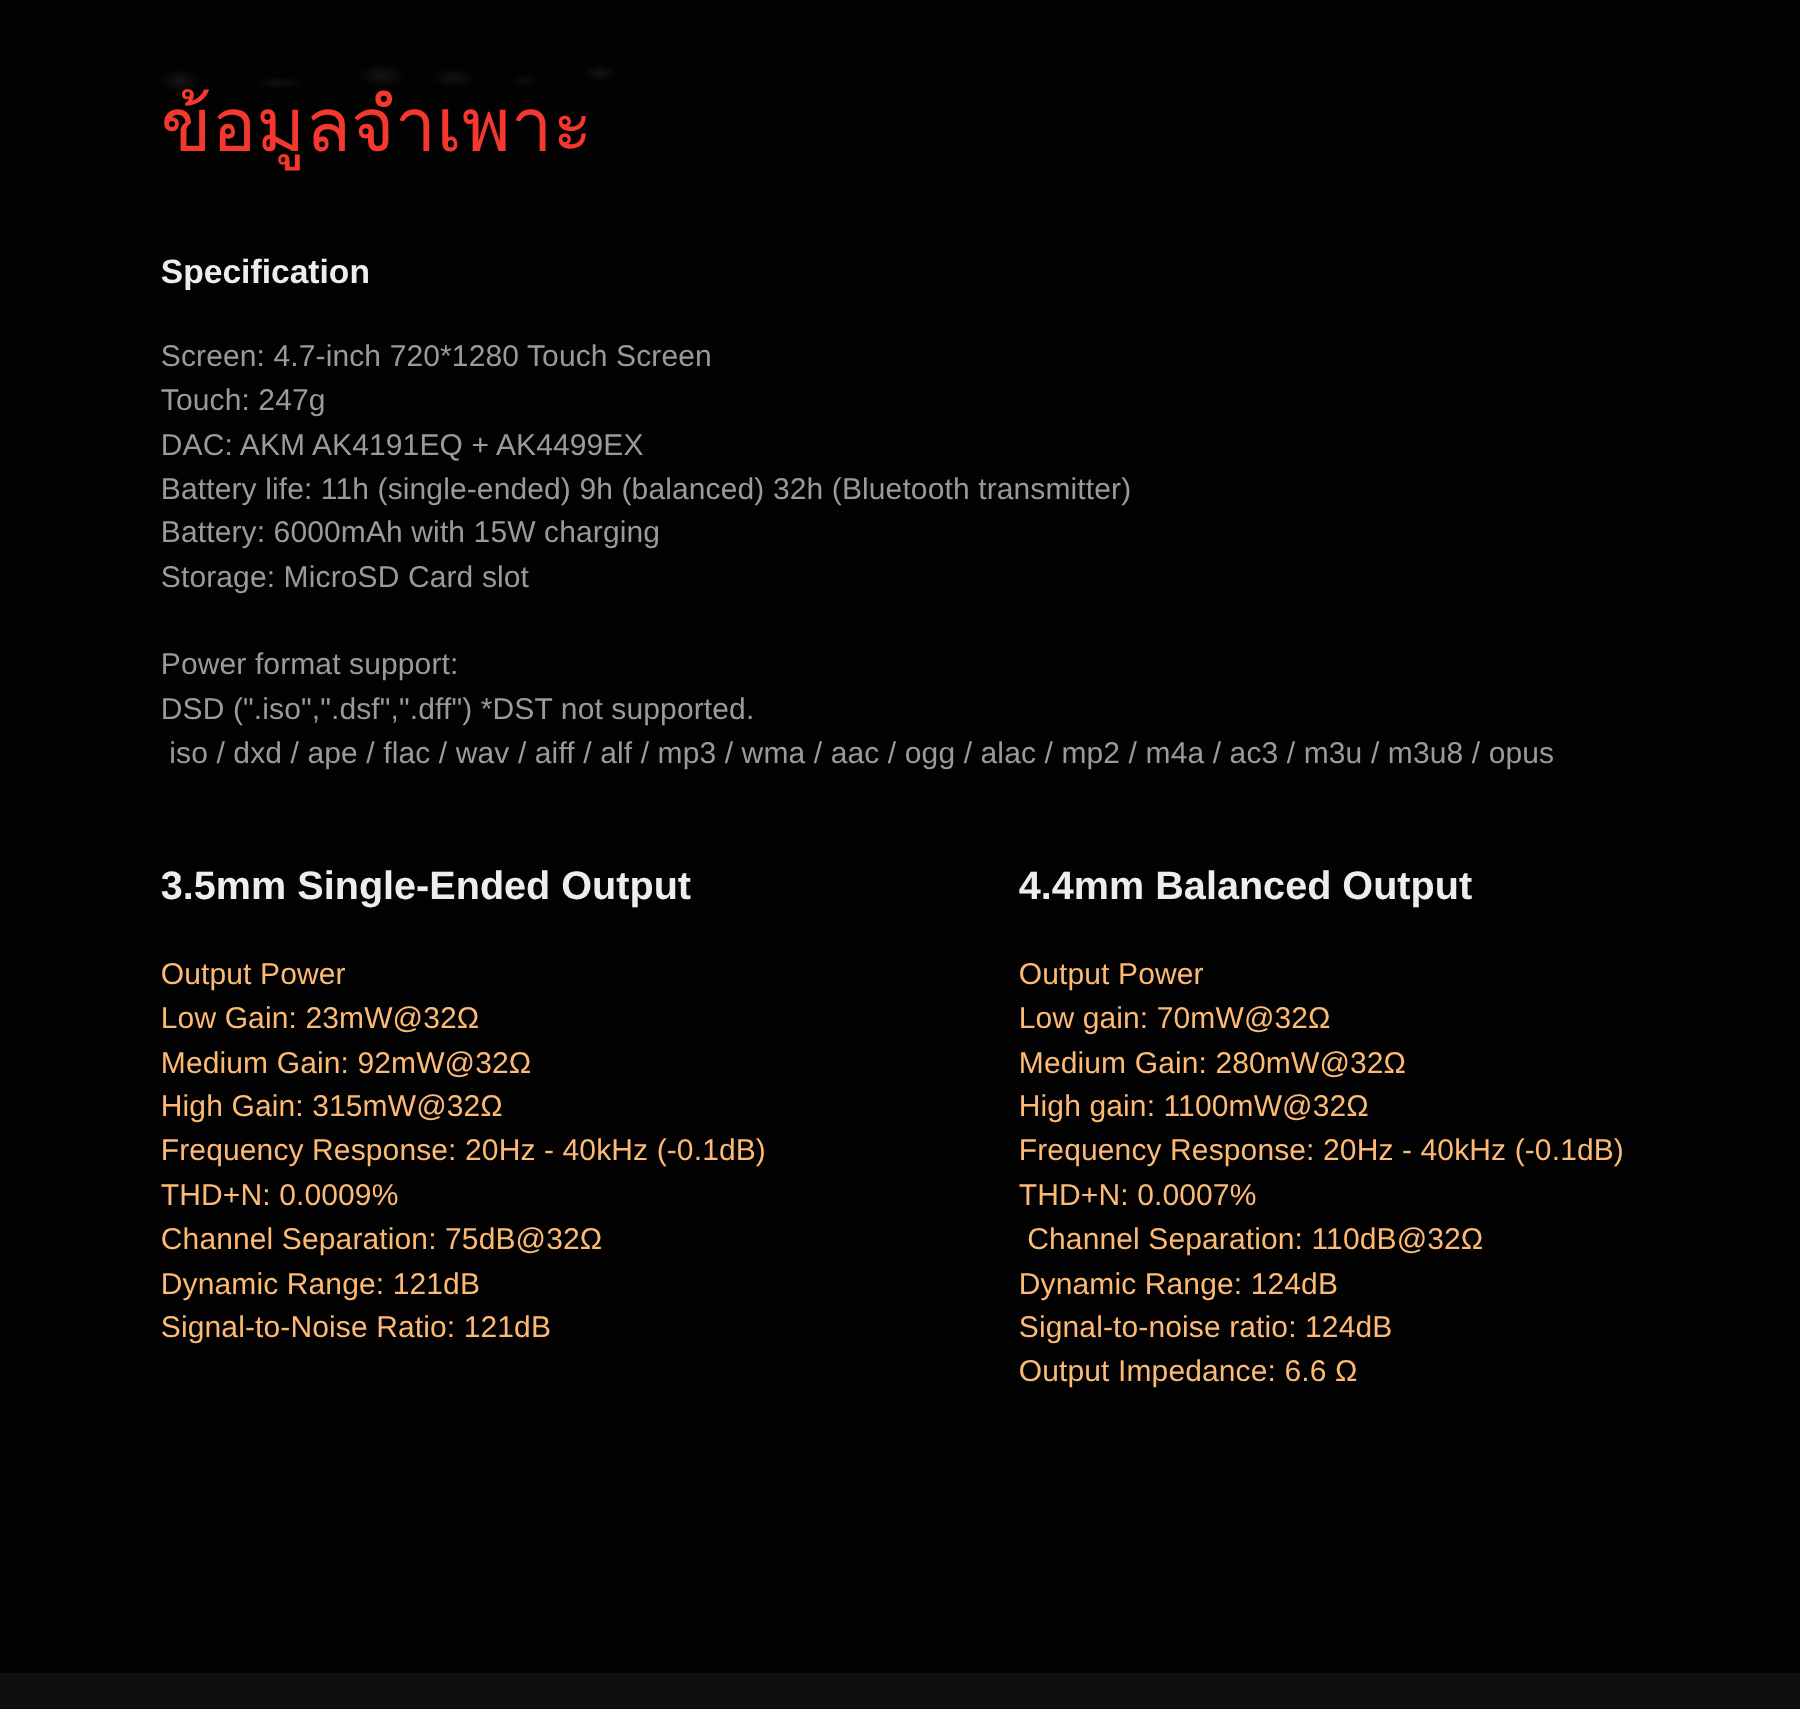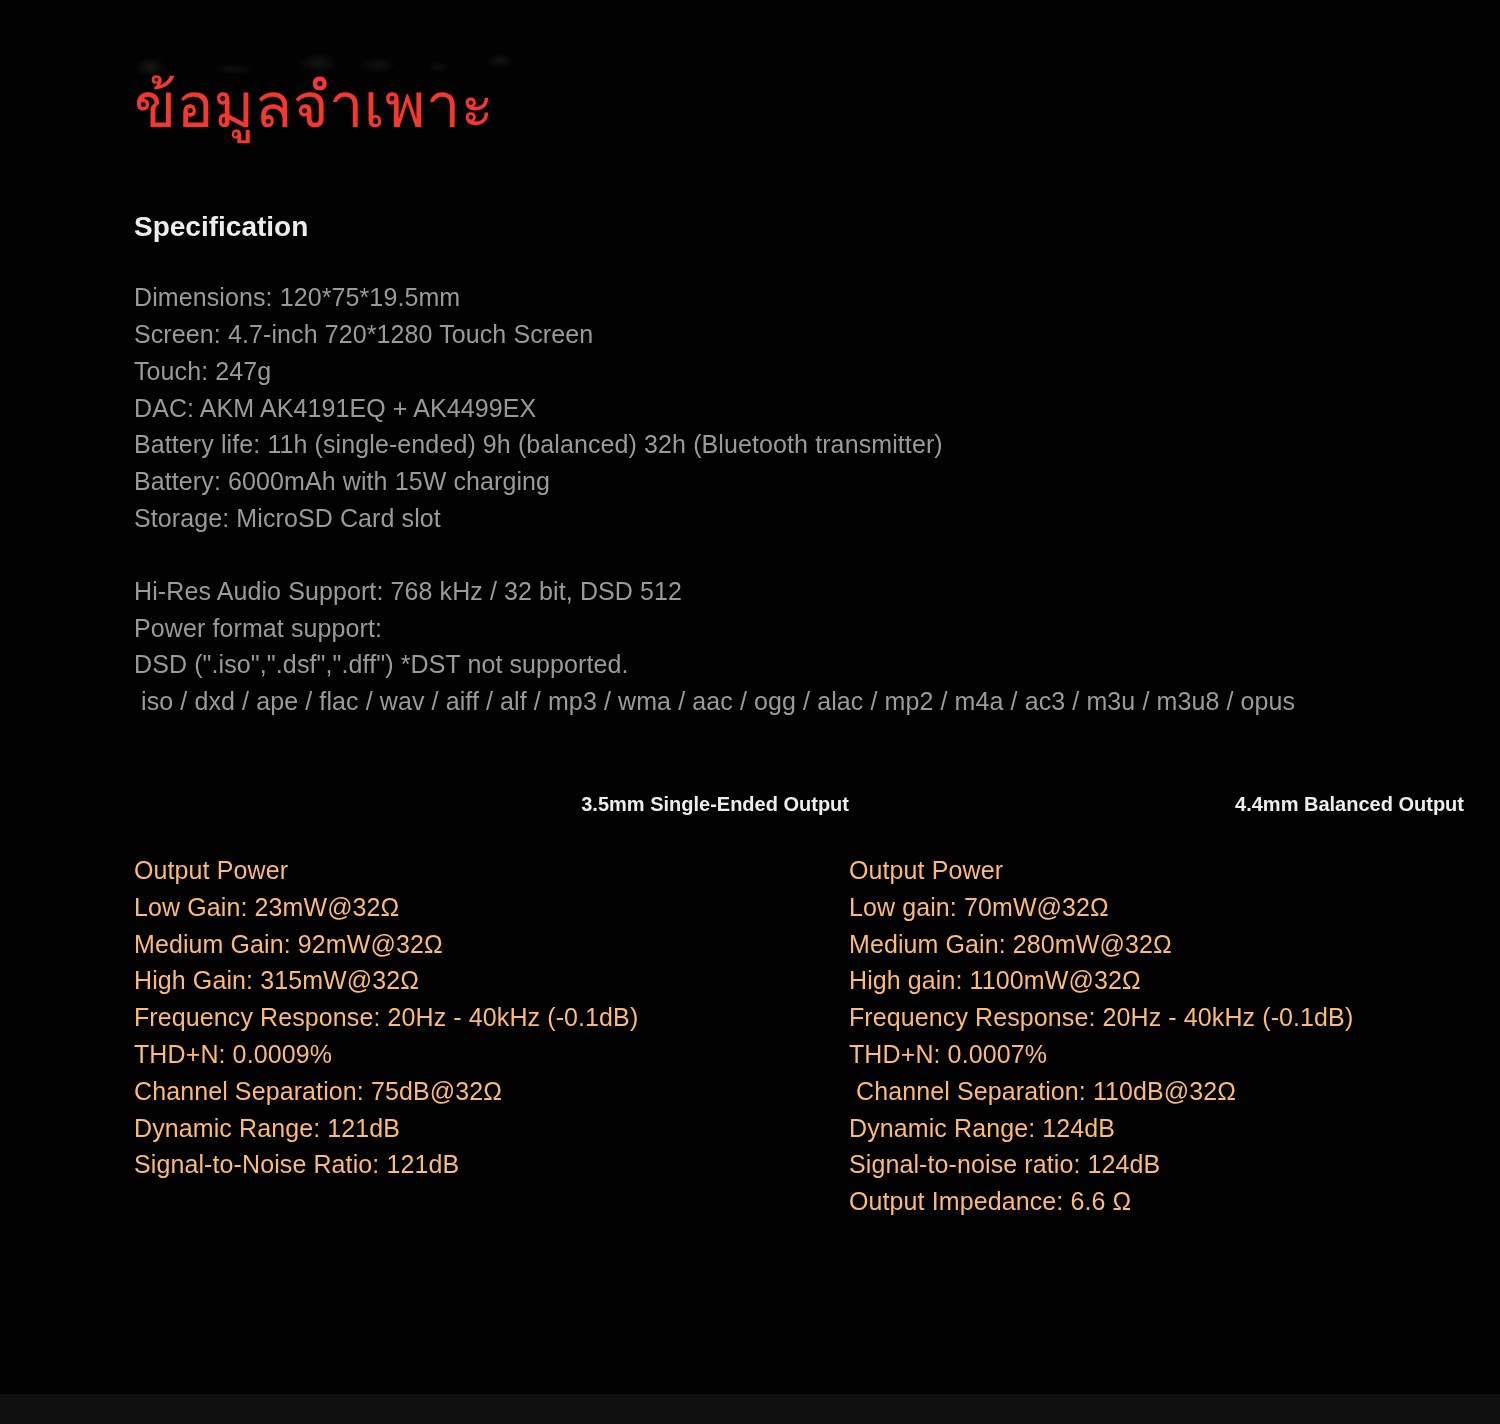--- a/index.html
+++ b/index.html
@@ -70,25 +70,24 @@
 
   .columns {
     display: flex;
     margin-top: 72px;
   }
 
   .col-left { width: 715px; }
   .col-right { flex: 1; }
 
   .col-heading {
-    font-size: 20px;
+    font-size: 33px;
     line-height: 1.2;
     font-weight: bold;
     color: #ededed;
-    text-align: right;
   }
 
   .col-lines {
     margin-top: 36px;
     font-size: 25px;
     line-height: 36.8px;
     color: #fdba74;
     letter-spacing: 0.1px;
   }
 
@@ -108,32 +107,30 @@
 
   <div class="faint-smudge"></div>
 
   <div class="content">
 
     <h1 class="thai-title">ข้อมูลจำเพาะ</h1>
 
     <h2 class="spec-heading">Specification</h2>
 
     <div class="spec-group">
-        <div class="spec-line">Dimensions: 120*75*19.5mm</div>
         <div class="spec-line">Screen: 4.7-inch 720*1280 Touch Screen</div>
         <div class="spec-line">Touch: 247g</div>
         <div class="spec-line">DAC: AKM AK4191EQ + AK4499EX</div>
         <div class="spec-line">Battery life: 11h (single-ended) 9h (balanced) 32h (Bluetooth transmitter)</div>
         <div class="spec-line">Battery: 6000mAh with 15W charging</div>
         <div class="spec-line">Storage: MicroSD Card slot</div>
       </div>
 
 
     <div class="spec-group">
-        <div class="spec-line">Hi-Res Audio Support: 768 kHz / 32 bit, DSD 512</div>
         <div class="spec-line">Power format support:</div>
         <div class="spec-line">DSD (".iso",".dsf",".dff") *DST not supported.</div>
         <div class="spec-line"> iso / dxd / ape / flac / wav / aiff / alf / mp3 / wma / aac / ogg / alac / mp2 / m4a / ac3 / m3u / m3u8 / opus</div>
       </div>
 
     <div class="columns">
 
       <div class="col-left">
         <h3 class="col-heading">3.5mm Single-Ended Output</h3>
         <div class="col-lines">

